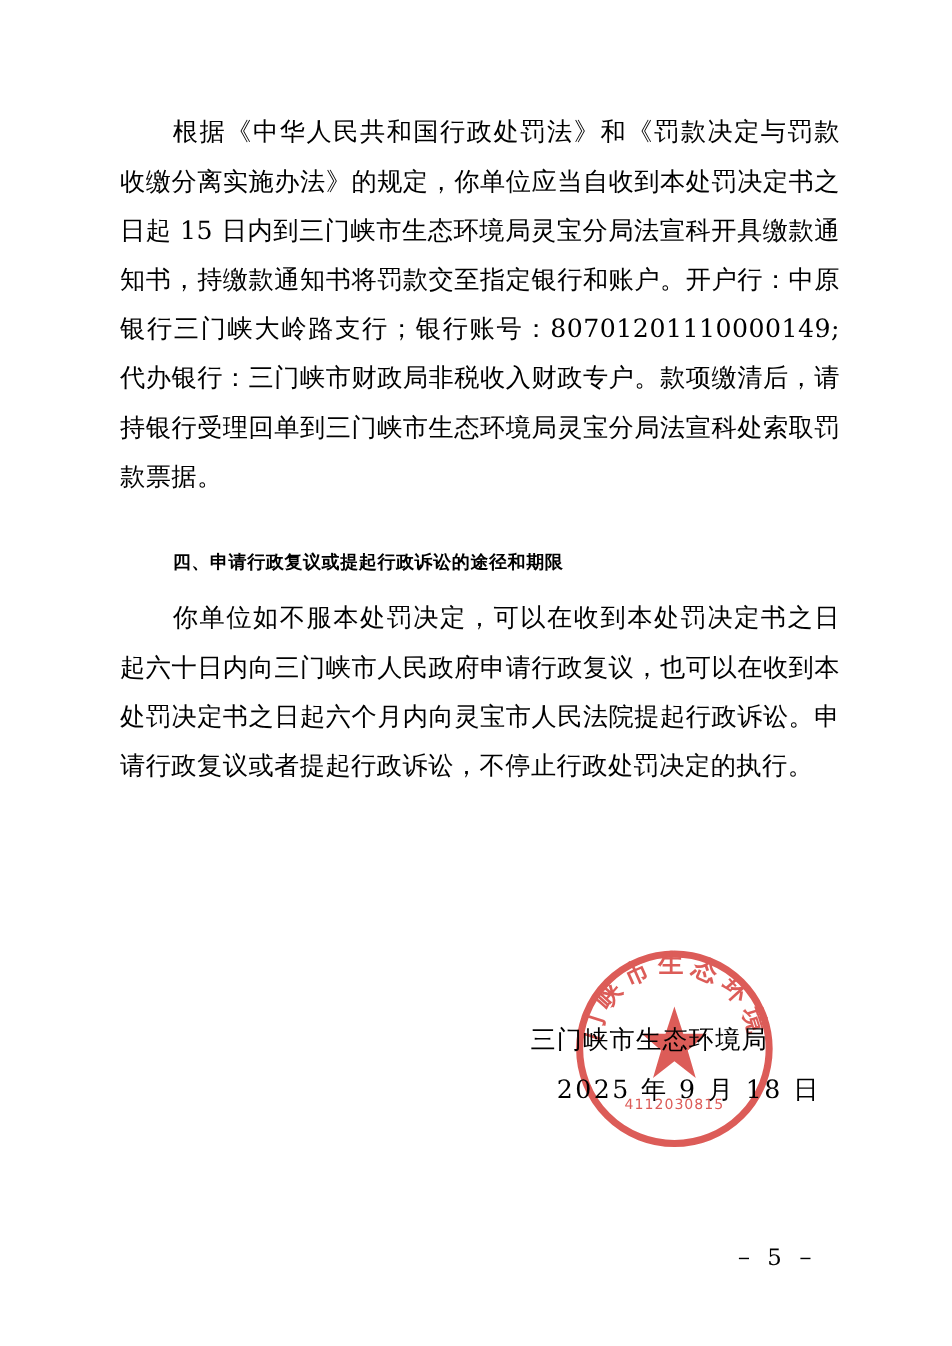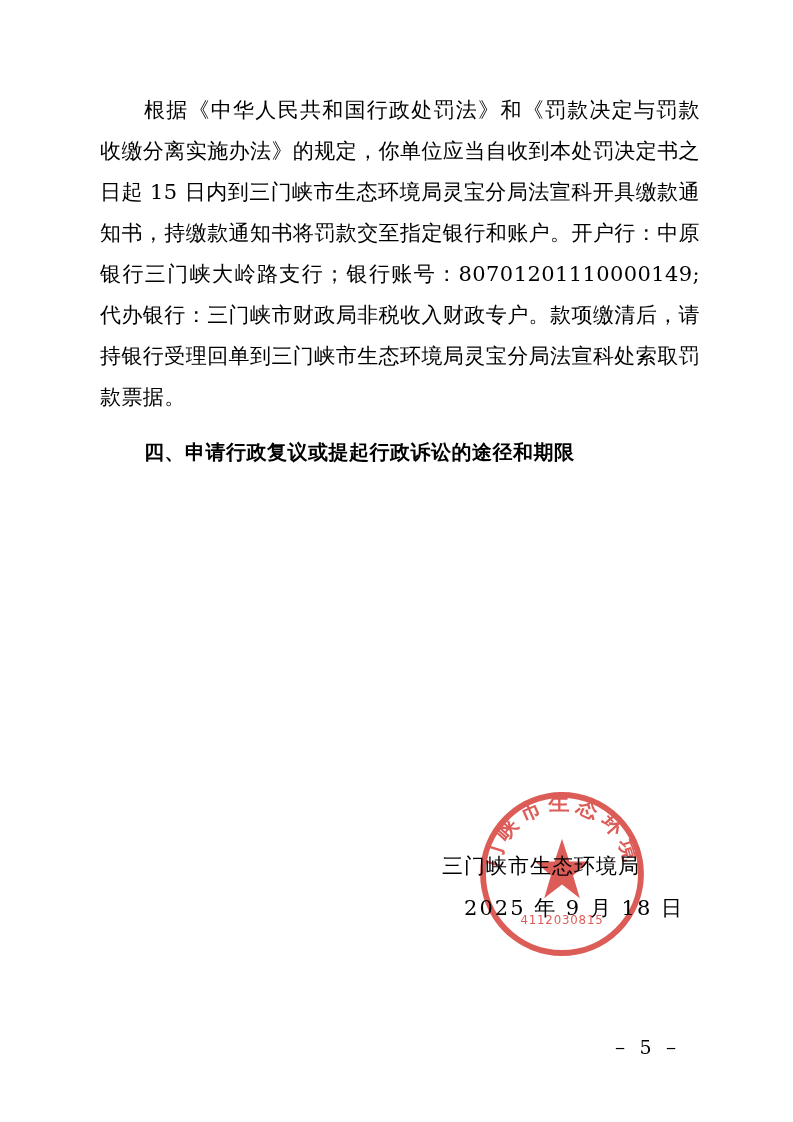--- a/index.html
+++ b/index.html
@@ -32,22 +32,22 @@
     font-size: 21px;
     line-height: 41px;
     text-align: justify;
     text-justify: inter-ideograph;
     letter-spacing: 0.4px;
   }
   p.indent {
     text-indent: 44px;
   }
   p.heading {
-    margin: 14px 0 6px 0;
-    font-size: 20px;
+    margin: 30px 0 6px 0;
+    font-size: 15px;
     line-height: 41px;
     font-weight: bold;
     text-indent: 44px;
     letter-spacing: 0.5px;
   }
   .sign-block {
     position: absolute;
     left: 430px;
     top: 845px;
     width: 260px;
@@ -91,20 +91,21 @@
 </head>
 <body>
 
 <div class="page">
 
   <div class="content">
     <p class="para indent">根据《中华人民共和国行政处罚法》和《罚款决定与罚款收缴分离实施办法》的规定，你单位应当自收到本处罚决定书之日起 15 日内到三门峡市生态环境局灵宝分局法宣科开具缴款通知书，持缴款通知书将罚款交至指定银行和账户。开户行：中原银行三门峡大岭路支行；银行账号：80701201110000149;代办银行：三门峡市财政局非税收入财政专户。款项缴清后，请持银行受理回单到三门峡市生态环境局灵宝分局法宣科处索取罚款票据。</p>
 
     <p class="heading">四、申请行政复议或提起行政诉讼的途径和期限</p>
 
+    <p class="para indent">你单位如不服本处罚决定，可以在收到本处罚决定书之日起六十日内向三门峡市人民政府申请行政复议，也可以在收到本处罚决定书之日起六个月内向灵宝市人民法院提起行政诉讼。申请行政复议或者提起行政诉讼，不停止行政处罚决定的执行。</p>
 
   </div>
 
   <svg class="seal" viewBox="0 0 200 200">
     <circle cx="100" cy="100" r="94" fill="none" stroke="#d4342f" stroke-width="7"></circle>
     <path id="sealTopArc" d="M 24,100 A 76,76 0 0 1 176,100" fill="none" stroke="none"></path>
     <text font-family="DejaVu Serif, serif" font-size="25" fill="#d4342f" font-weight="bold" letter-spacing="7">
       <textPath href="#sealTopArc" startOffset="50%" text-anchor="middle">三门峡市生态环境局</textPath>
     </text>
     <g fill="#d4342f">

